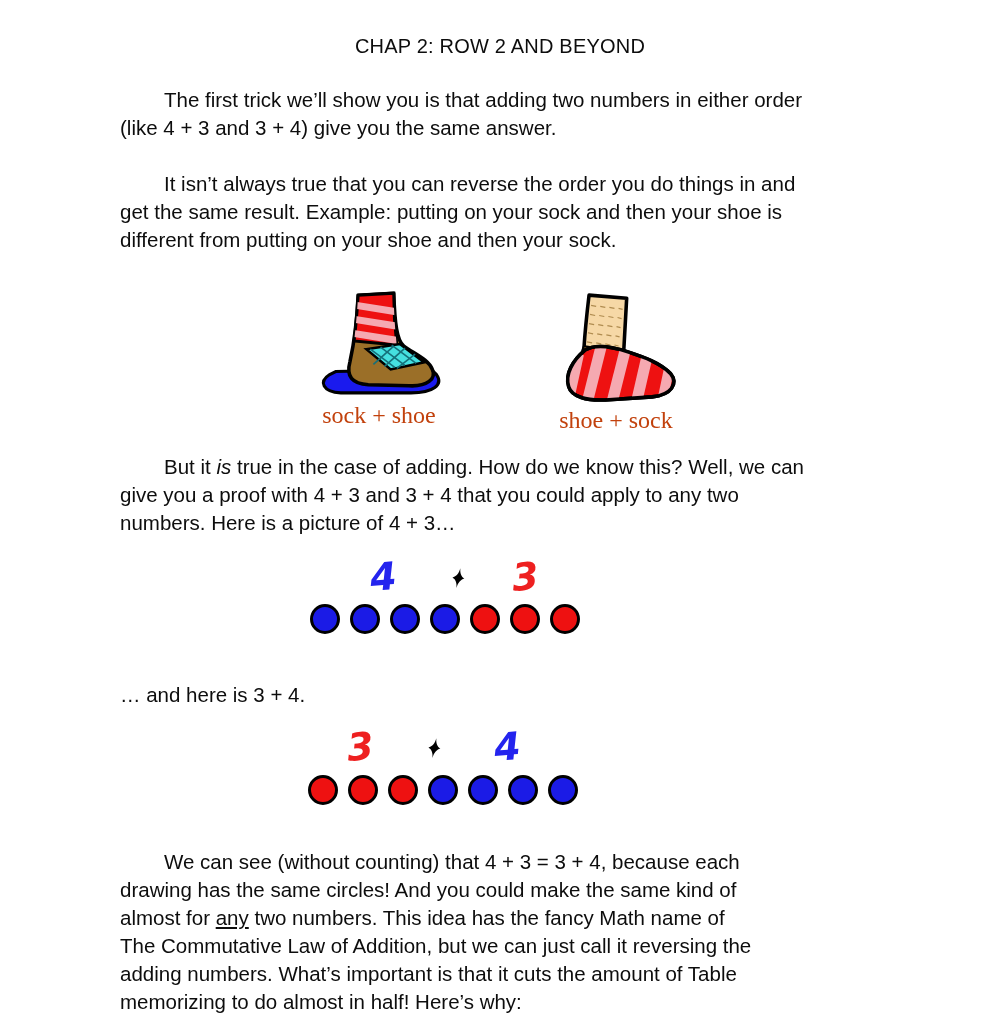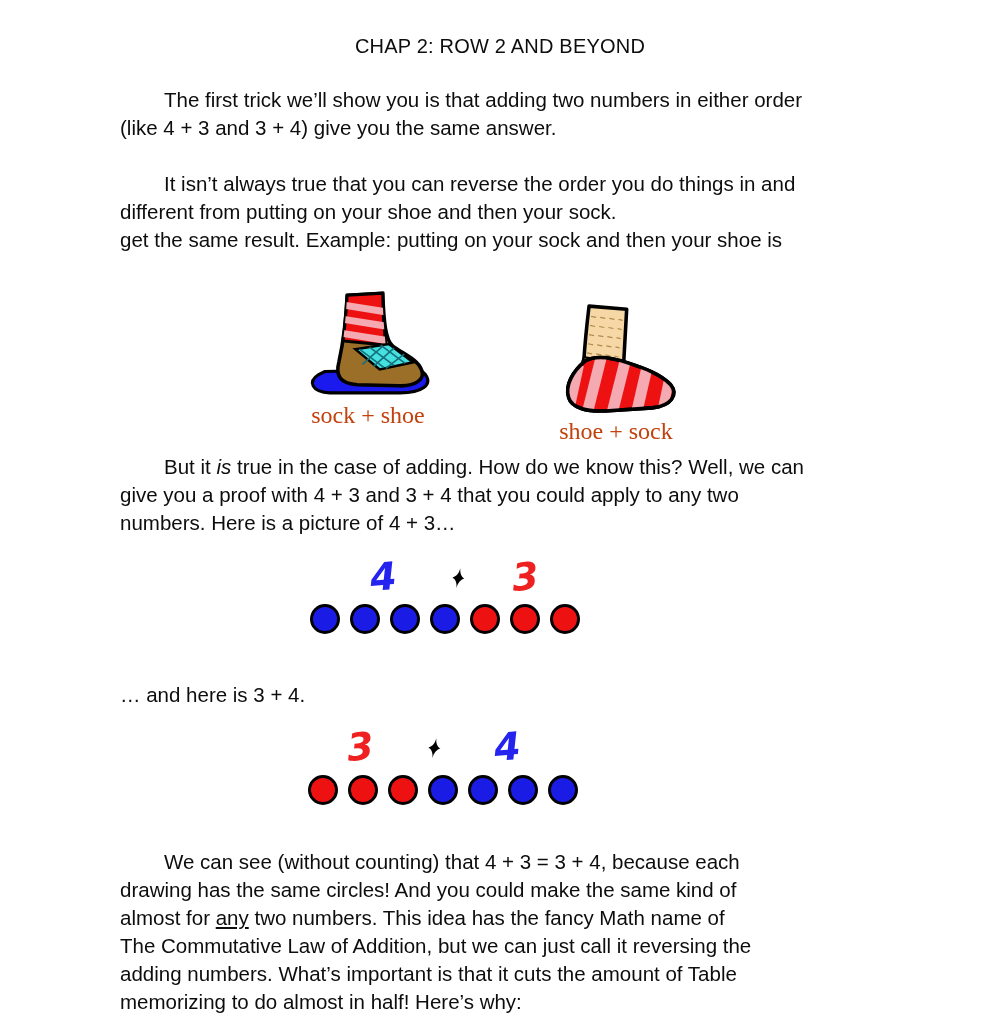--- a/index.html
+++ b/index.html
@@ -80,22 +80,22 @@
 
   <h1 class="title">CHAP 2: ROW 2 AND BEYOND</h1>
 
   <div class="para" style="top:86px">
     <div class="line indent">The first trick we’ll show you is that adding two numbers in either order</div>
     <div class="line">(like 4 + 3 and 3 + 4) give you the same answer.</div>
   </div>
 
   <div class="para" style="top:170px">
     <div class="line indent">It isn’t always true that you can reverse the order you do things in and</div>
+    <div class="line">get the same result. Example: putting on your sock and then your shoe is</div>
     <div class="line">different from putting on your shoe and then your sock.</div>
-    <div class="line">get the same result. Example: putting on your sock and then your shoe is</div>
   </div>
 
   <div class="figures-row">
 
     <figure class="figure" style="margin:0">
       <svg width="150" height="118" viewBox="0 0 145 116">
         <defs>
           <clipPath id="cuffL">
               <path d="M52,13 C51,28 50,42 48,58 L90,62 C88,45 87,28 87,11 Z"></path>
             </clipPath>
@@ -118,21 +118,21 @@
             <path d="M74,64 L98,82"></path>
             <path d="M85,62 L109,80"></path>
           <path d="M87,63 L67,81"></path>
             <path d="M98,65 L78,83"></path>
             <path d="M108,71 L90,85"></path>
         </g>
       </svg>
       <figcaption>sock + shoe</figcaption>
     </figure>
 
-    <figure class="figure" style="margin:16px">
+    <figure class="figure" style="margin:5px">
       <svg width="150" height="118" viewBox="0 0 145 116">
         <defs>
           <clipPath id="footR">
               <path d="M42,62 C30,72 22,86 26,98 C29,108 44,112 62,111 L108,108 C127,106 134,95 126,85 C116,74 97,68 85,64 C70,59 52,56 42,62 Z"></path>
             </clipPath>
         </defs>
 
         <path d="M46,8 C44,25 42,44 41,60 L80,65 C81,46 82,27 83,11 Z" fill="#f6d8a6" stroke="#000" stroke-width="3.5" stroke-linejoin="round"></path>
         <g stroke="#b08c50" stroke-width="1.2">
           <path d="M48,18 l5,1 M57,19 l5,1 M66,20 l5,1 M75,21 l4,1"></path>

